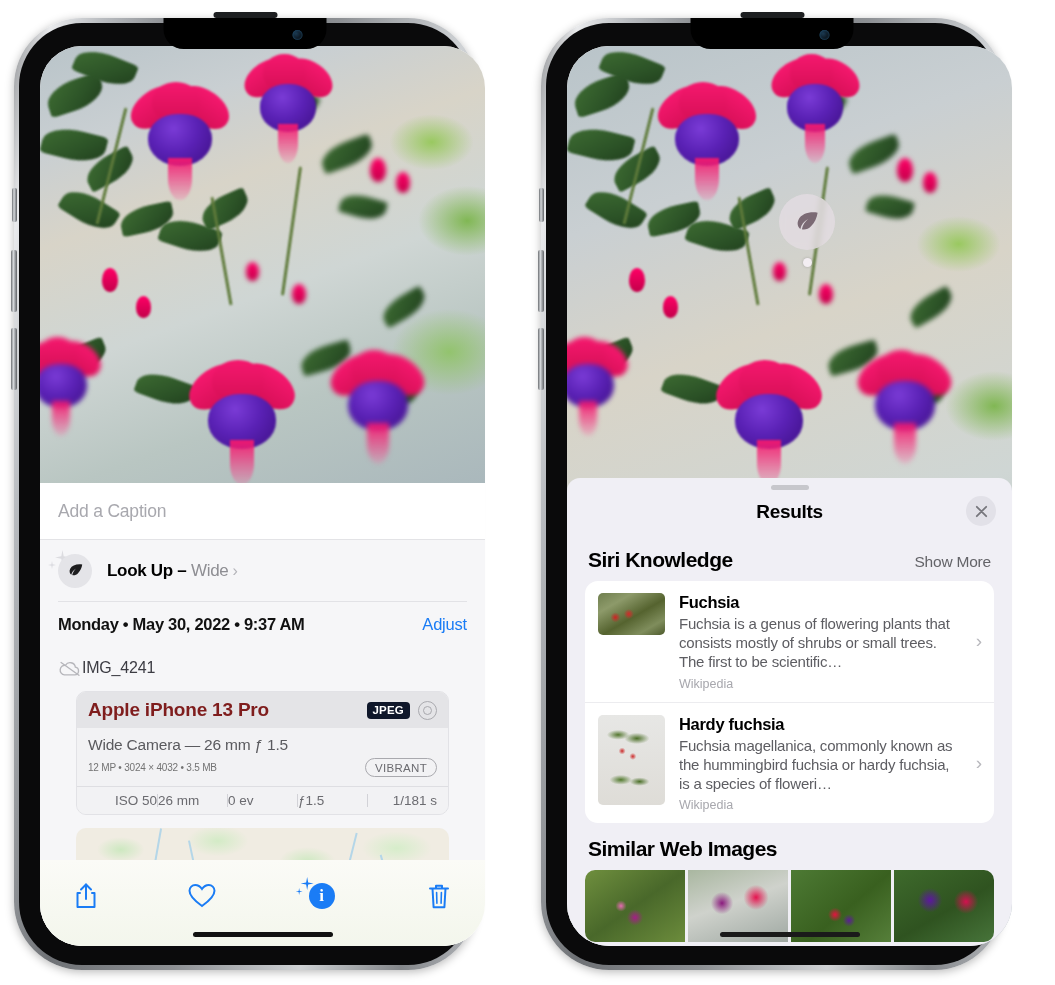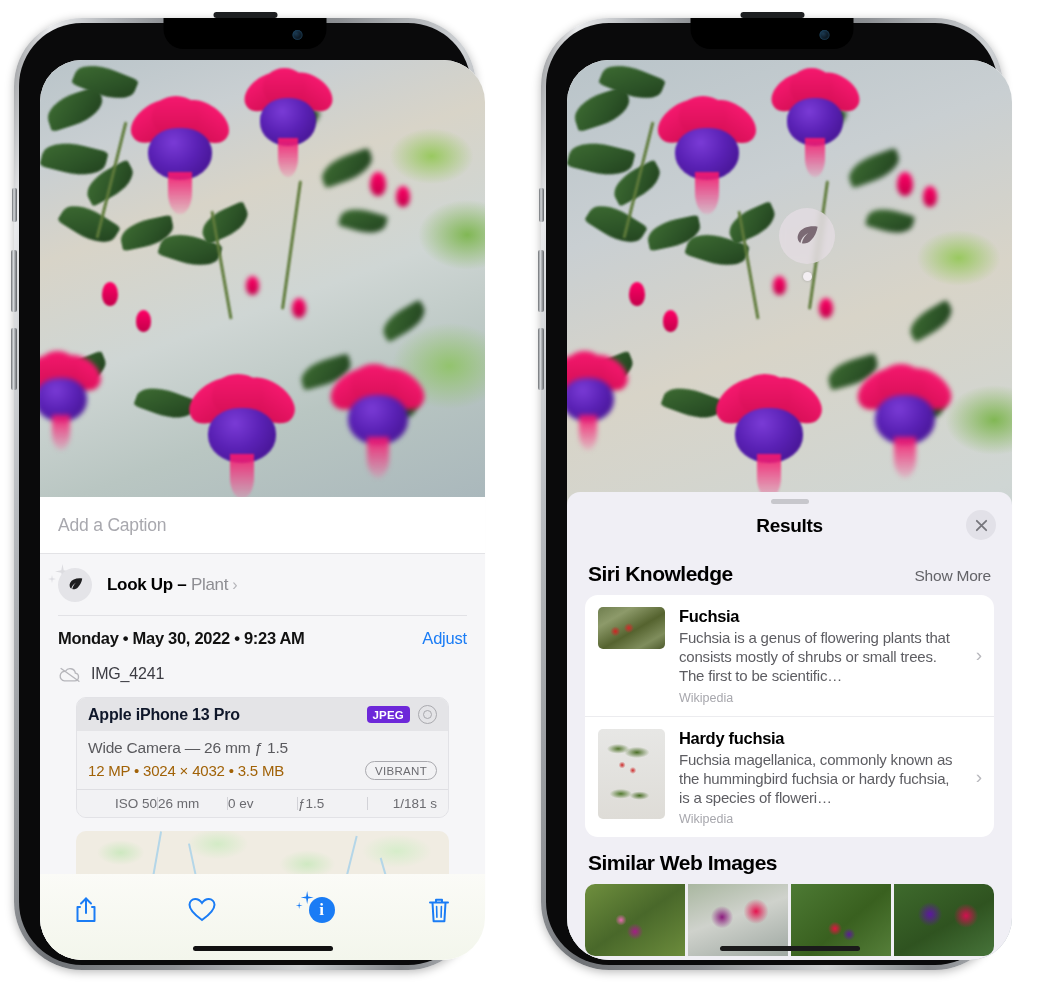--- a/index.html
+++ b/index.html
@@ -21,21 +21,21 @@
     border-radius: 68px;
     background: linear-gradient(100deg,#8f9194 0%,#e9eaec 6%,#b9bcc0 14%,#6e7175 32%,#8d9094 52%,#cfd2d5 72%,#83868a 88%,#b4b7bb 100%);
     box-shadow: 0 2px 10px rgba(0,0,0,0.28);
   }
   .frame-inner {
     position: absolute; left: 5px; top: 5px; right: 5px; bottom: 5px;
     border-radius: 63px;
     background: #0a0a0b;
   }
   .screen {
-    position: absolute; left: 26px; top: 42px;
+    position: absolute; left: 26px; top: 28px;
     width: 445px; height: 900px;
     border-radius: 42px;
     overflow: hidden;
     background: #fff;
   }
   
   .btn-side { position: absolute; border-radius: 2px;
     background: linear-gradient(90deg,#6b6e72,#d6d9dc 40%,#9a9da1 70%,#5f6266); }
   .btn-silence { left: -2px; top: 170px; width: 5px; height: 34px; }
   .btn-volup   { left: -3px; top: 232px; width: 6px; height: 62px; }
@@ -137,46 +137,46 @@
   .lookup-text b { font-weight: 700; color: #000; margin-top: 6px; }
   .lookup-text .dash { font-weight: 700; color: #000; }
   .lookup-text .sub { color: #8e8e93; font-weight: 400; }
   .chev-sm { display: inline-block; margin-left: 4px; color: #b5b5ba; font-size: 16px; }
 
   .meta-block { background: #f6f6f8; padding: 0 18px 4px 18px; }
   .meta-sep { height: 1px; background: #e2e2e6; margin: 0 0 13px 0; }
   .date-row { display: flex; align-items: baseline; justify-content: space-between; }
   .date-text { font-size: 16.5px; font-weight: 700; color: #111; letter-spacing: -0.3px; }
   .adjust-link { font-size: 16.5px; color: #1a7cf5; letter-spacing: -0.2px; }
-  .file-row { display: flex; align-items: center; gap: 9px; margin-top: 17px; }
+  .file-row { display: flex; align-items: center; margin-top: 25px; }
   .file-name { font-size: 16px; color: #3c3c43; letter-spacing: -0.2px; }
   .cloud-off svg { width: 24px; height: 17px; display: block; }
 
   
   .exif-card {
     margin: 14px 18px 0 18px; border-radius: 10px; overflow: hidden;
     background: #efeff1; border: 1px solid #e2e2e6;
   }
   .exif-head {
     background: #e4e4e7; padding: 7px 11px;
     display: flex; align-items: center; justify-content: space-between;
   }
-  .exif-device { font-size: 16px; font-weight: 700; color: #0f172a; letter-spacing: -0.2px; }
+  .exif-device { font-size: 19px; font-weight: 700; color: #7f1d1d; letter-spacing: -0.2px; }
   .exif-head-right { display: flex; align-items: center; gap: 8px; }
   .pill-jpeg {
-    background: #6d28d9; color: #fff; font-size: 11.5px; font-weight: 700;
+    background: #0f172a; color: #fff; font-size: 11.5px; font-weight: 700;
     padding: 2.5px 6px; border-radius: 4px; letter-spacing: 0.2px;
   }
   .lens-icon { width: 19px; height: 19px; border-radius: 50%;
     border: 1.6px solid #a9a9ae; display: flex; align-items: center; justify-content: center; }
   .lens-icon i { width: 9px; height: 9px; border-radius: 50%; border: 1.6px solid #a9a9ae; display: block; }
   .exif-body { padding: 8px 11px 9px 11px; background: #f2f2f4; }
   .exif-line1 { font-size: 15.5px; color: #5a5a5e; letter-spacing: -0.2px; }
   .exif-line2row { display: flex; align-items: center; justify-content: space-between; margin-top: 4px; }
-  .exif-line2 { font-size: 15px; color: #a16207; letter-spacing: -0.2px; }
+  .exif-line2 { font-size: 10px; color: #737373; letter-spacing: -0.2px; }
   .pill-vibrant {
     border: 1px solid #a9a9ae; color: #6b6b70; font-size: 11.5px;
     padding: 2.5px 9px; border-radius: 10px; letter-spacing: 0.3px;
   }
   .exif-foot {
     border-top: 1px solid #dedee2; background: #f2f2f4;
     display: flex; align-items: center; padding: 6px 11px;
   }
   .exif-foot span { font-size: 13.5px; color: #6b6b70; flex: 1; white-space: nowrap; }
   .exif-foot span:first-child { text-align: right; }
@@ -404,28 +404,28 @@
           <div class="sparks">
             <div class="s1"></div>
               <div class="s2"></div>
           </div>
           <div class="leaf-badge">
             <svg viewBox="0 0 24 24" aria-hidden="true">
               <path d="M20.5 4.5c-7 -1 -13 1.2 -15.2 5.4c-1.6 3.1 -0.6 6.2 1.4 7.6c0.6 -3.2 2.8 -6.2 6.2 -8c-2.6 2.1 -4.3 4.9 -5 8.3c2.4 0.7 5.3 -0.2 7.3 -2.4c2.8 -3 4.7 -6.6 5.3 -10.9z" fill="#1d1d1f"></path>
             </svg>
           </div>
           <div class="lookup-text">
-            <b>Look Up</b><span class="dash"> – </span><span class="sub">Plant</span><span class="chev-sm">›</span>
+            <b>Look Up</b><span class="dash"> – </span><span class="sub">Wide</span><span class="chev-sm">›</span>
           </div>
         </div>
 
         <div class="meta-block">
           <div class="meta-sep"></div>
           <div class="date-row">
-            <div class="date-text">Monday • May 30, 2022 • 9:23 AM</div>
+            <div class="date-text">Monday • May 30, 2022 • 9:37 AM</div>
             <div class="adjust-link">Adjust</div>
           </div>
           <div class="file-row">
             <span class="cloud-off">
               <svg viewBox="0 0 28 20">
                 <path d="M7.5 17.5h12.2a4.6 4.6 0 0 0 0.6 -9.1a6.3 6.3 0 0 0 -11.6 -2.2a4.9 4.9 0 0 0 -1.2 11.3z" fill="none" stroke="#b6b6bb" stroke-width="1.6"></path>
                 <line x1="3.5" y1="3" x2="24.5" y2="18" stroke="#b6b6bb" stroke-width="1.6" stroke-linecap="round"></line>
               </svg>
             </span>
             <span class="file-name">IMG_4241</span>

